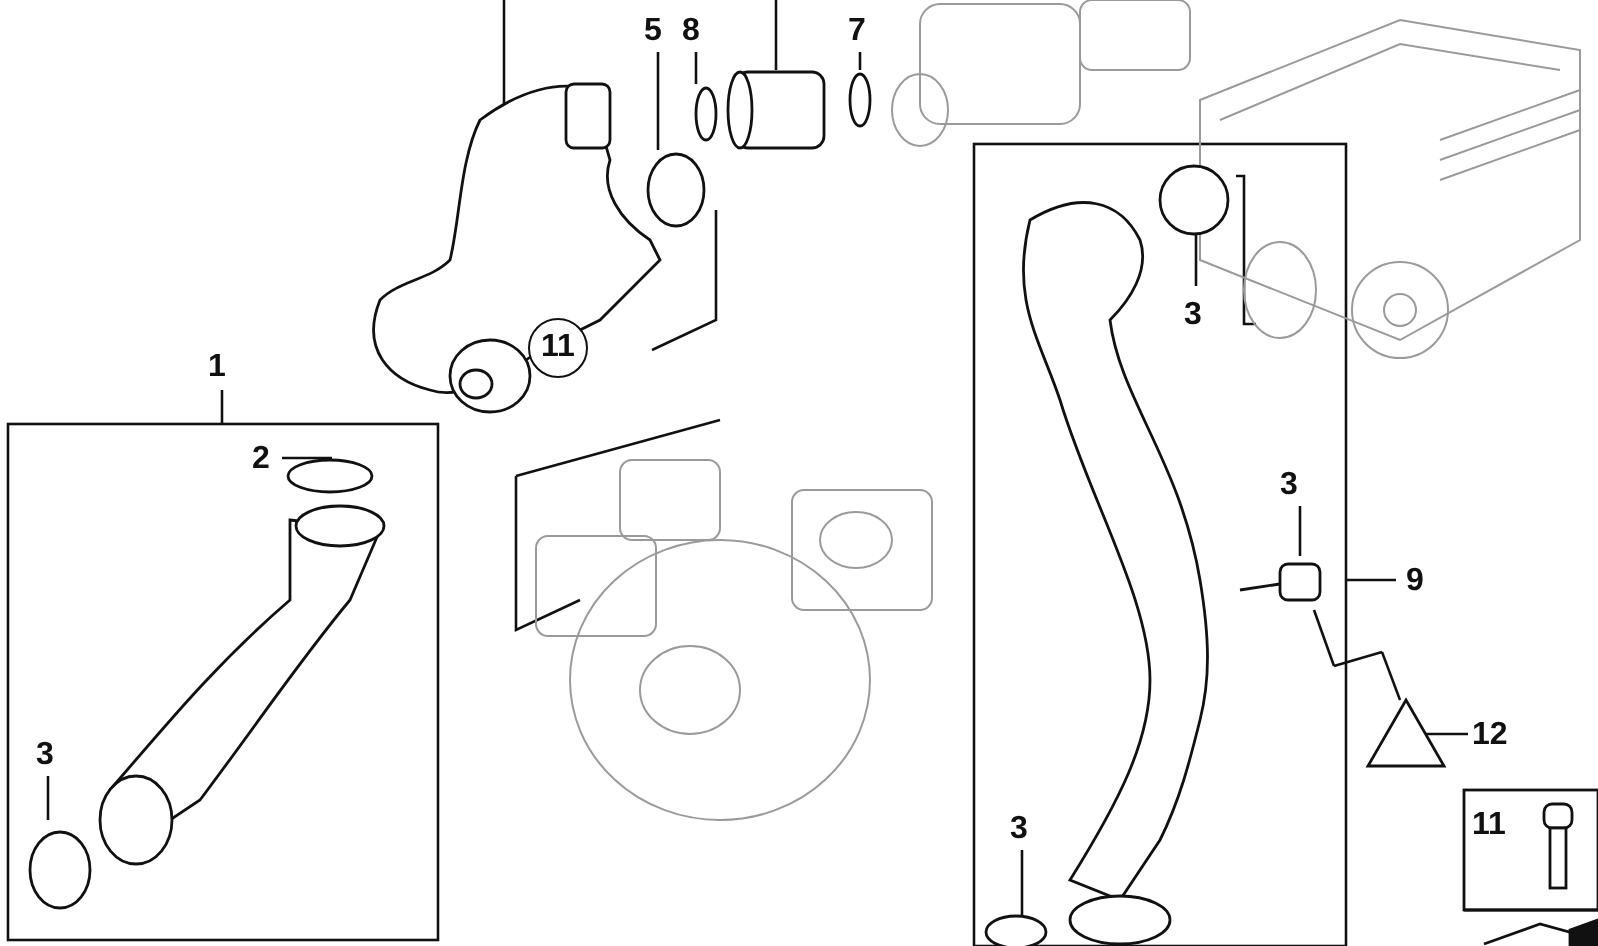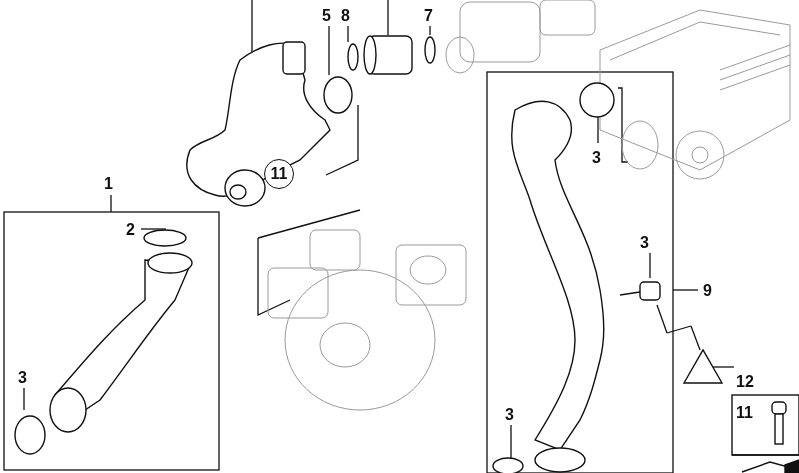--- a/index.html
+++ b/index.html
@@ -115,13 +115,13 @@
 <div class="lbl" style="left:18px;top:370px;">3</div>
 <div class="lbl" style="left:592px;top:150px;">3</div>
 <div class="lbl" style="left:505px;top:407px;">3</div>
 <div class="lbl" style="left:322px;top:8px;">5</div>
 <div class="lbl" style="left:424px;top:8px;">7</div>
 <div class="lbl" style="left:341px;top:8px;">8</div>
 <div class="lbl" style="left:703px;top:283px;">9</div>
 <div class="lbl" style="left:640px;top:235px;">3</div>
 <div class="lbl circ" style="left:264px;top:159px;">11</div>
 <div class="lbl" style="left:736px;top:405px;">11</div>
-<div class="lbl" style="left:736px;top:360px;margin-top:14px;">12</div>
+<div class="lbl" style="left:736px;top:360px;">12</div>
 
 </body></html>

